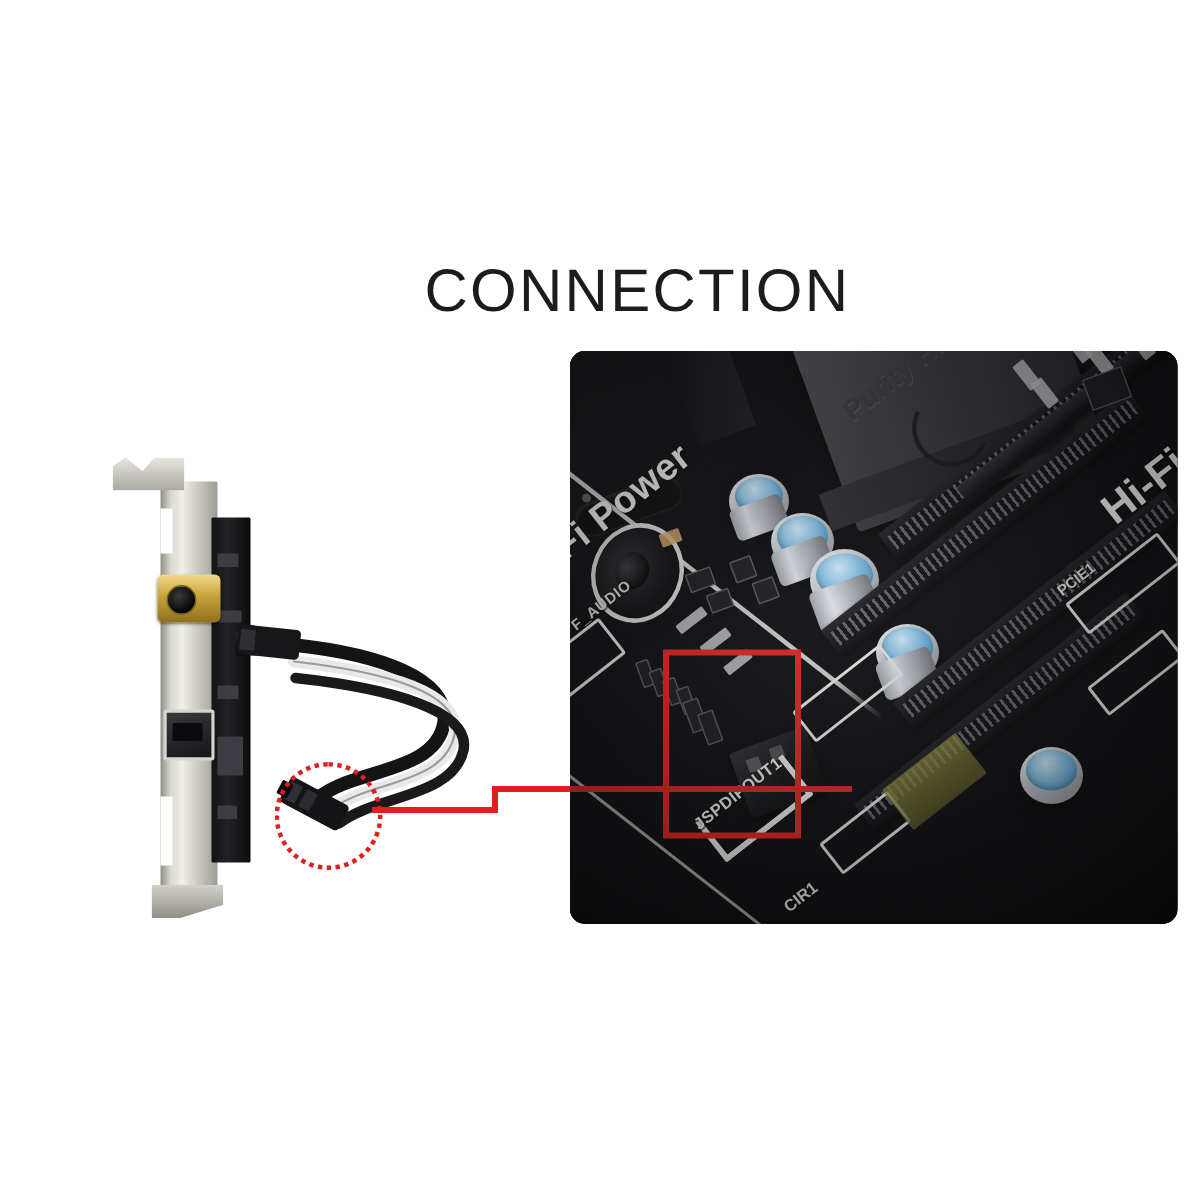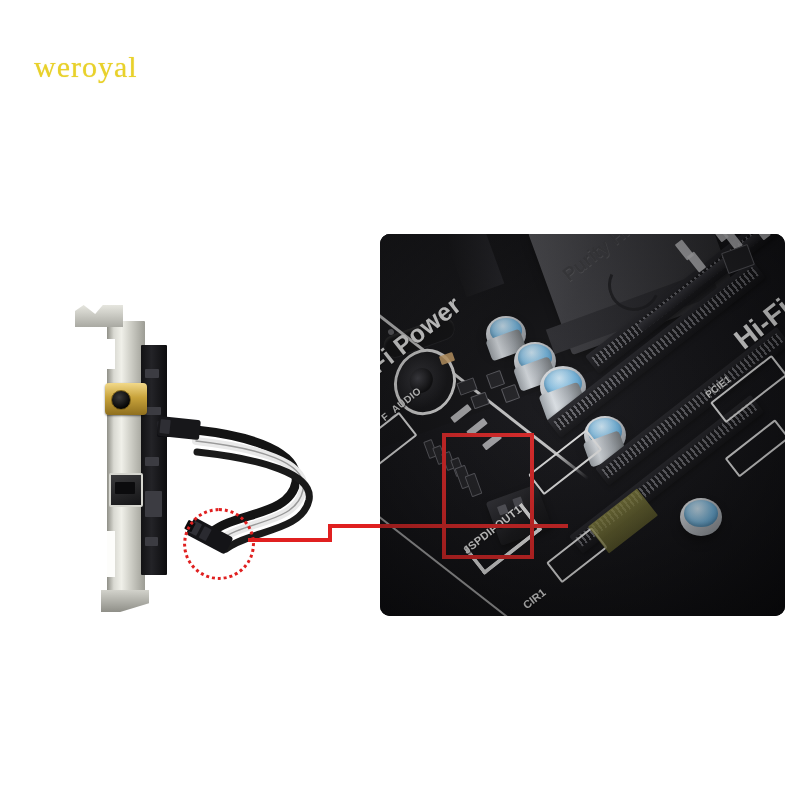--- a/index.html
+++ b/index.html
@@ -273,22 +273,22 @@
     border:3px dotted #e02020;border-radius:50%;
   }
   
   .redline{position:absolute;left:0;top:0;width:800px;height:800px;}
 </style>
 </head>
 <body>
 
 <div id="stage">
 
-  <div class="watermark">weroyal</div>
-
+
+  <div class="title">CONNECTION</div>
 
   <div class="photo">
     <div class="pcb">
 
       <div class="shroud"></div>
       <div class="darkbar"></div>
       <div class="shroud-slot"></div>
       <div class="shroud-dot"></div>
 
       <div class="audioline"></div>

